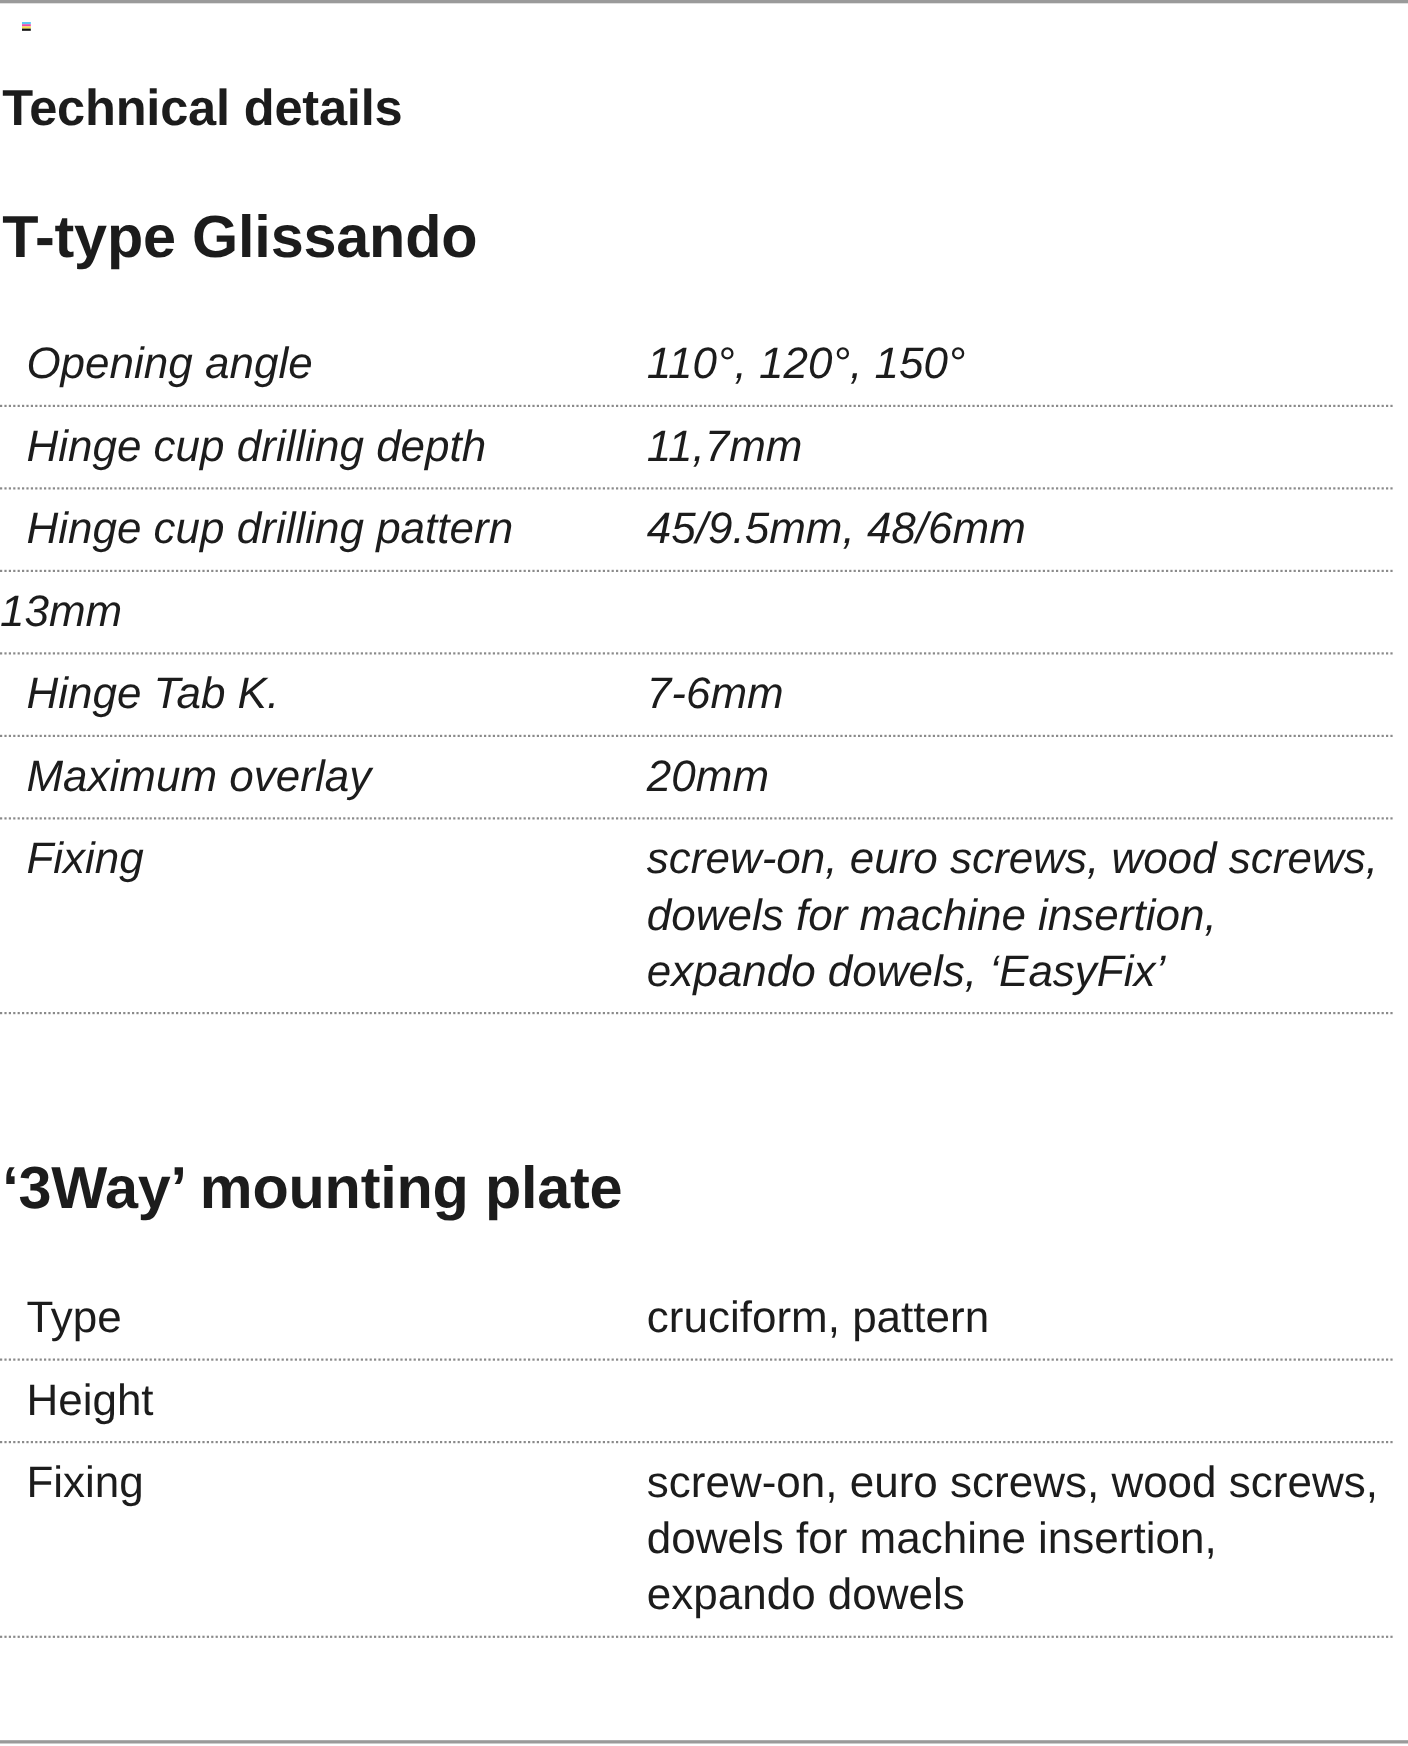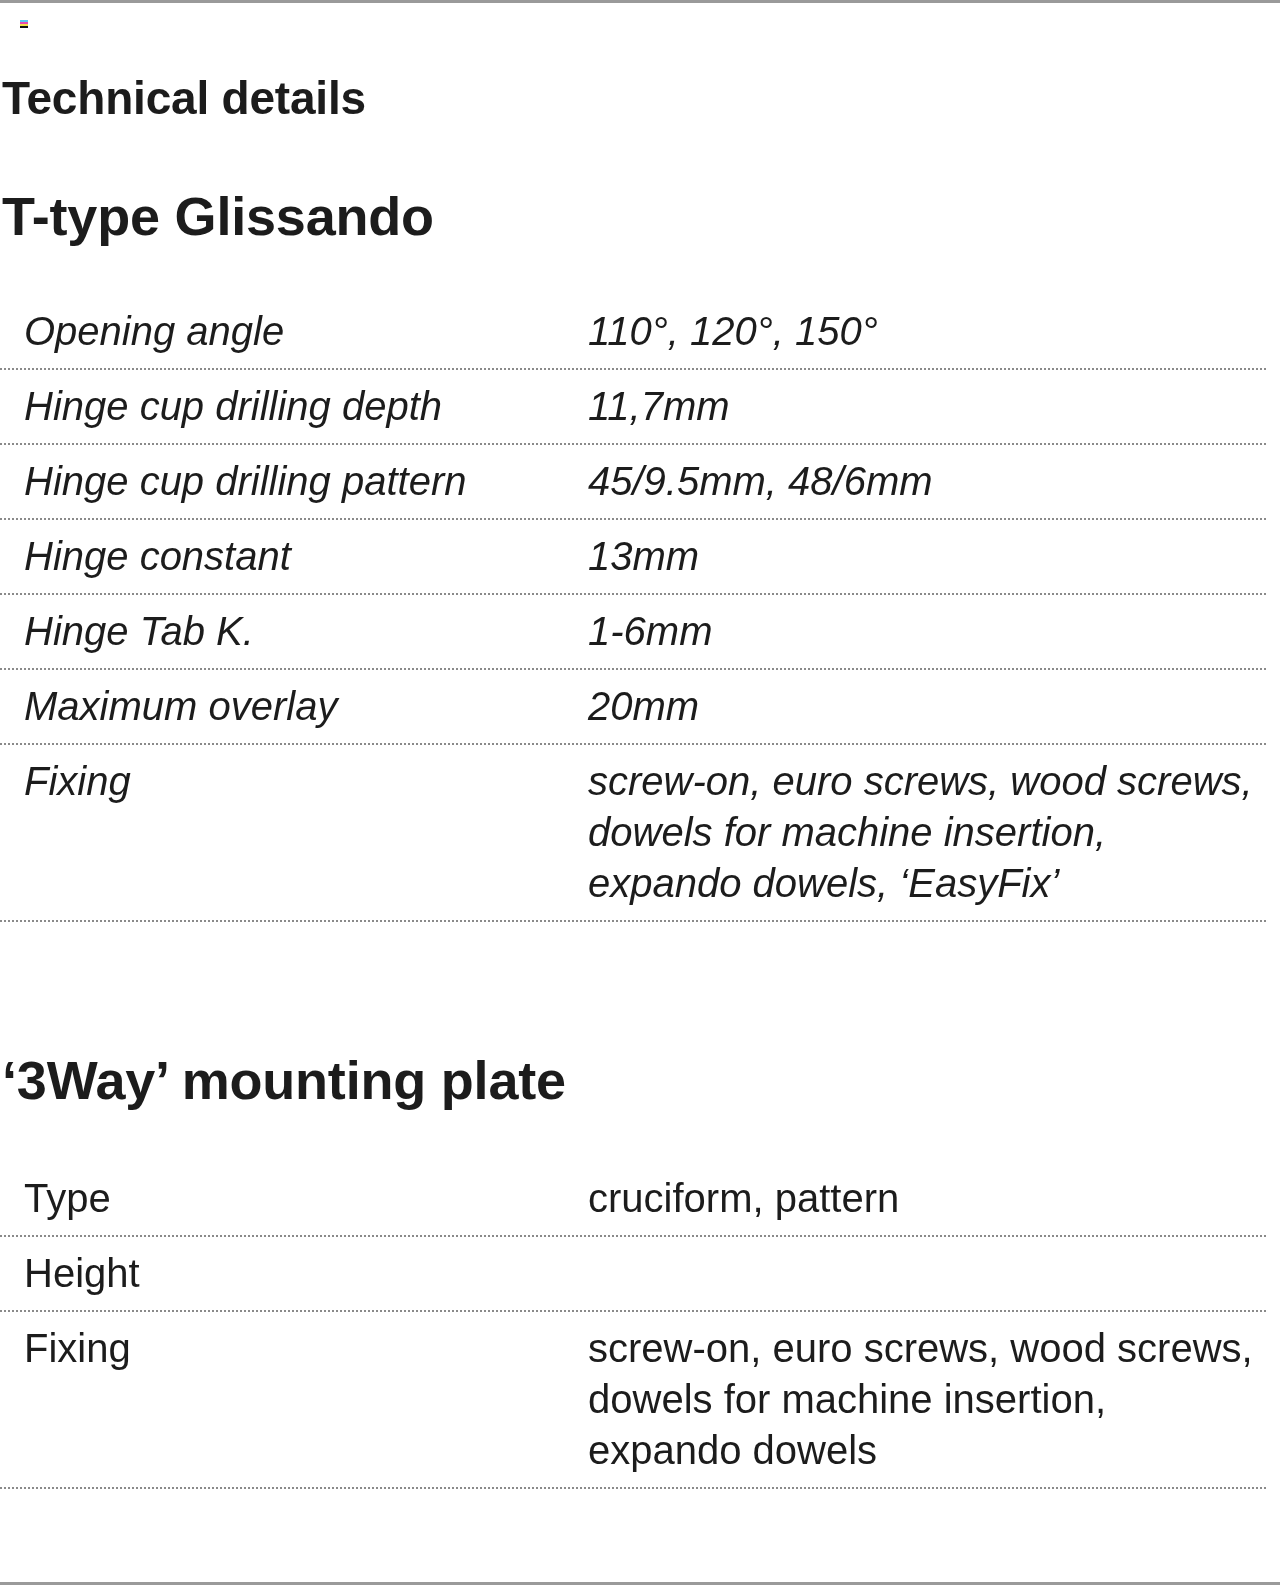--- a/index.html
+++ b/index.html
@@ -109,26 +109,25 @@
   </div>
   <div class="spec-row">
     <div class="spec-label">Hinge cup drilling depth</div>
     <div class="spec-value">11,7mm</div>
   </div>
   <div class="spec-row">
     <div class="spec-label">Hinge cup drilling pattern</div>
     <div class="spec-value">45/9.5mm, 48/6mm</div>
   </div>
   <div class="spec-row">
-    <div class="spec-label">Hinge constant</div>
     <div class="spec-value">13mm</div>
   </div>
   <div class="spec-row">
     <div class="spec-label">Hinge Tab K.</div>
-    <div class="spec-value">1-6mm</div>
+    <div class="spec-value">7-6mm</div>
   </div>
   <div class="spec-row">
     <div class="spec-label">Maximum overlay</div>
     <div class="spec-value">20mm</div>
   </div>
   <div class="spec-row">
     <div class="spec-label">Fixing</div>
     <div class="spec-value">screw-on, euro screws, wood screws, dowels for machine insertion, expando dowels, ‘EasyFix’</div>
   </div>
 </div>

